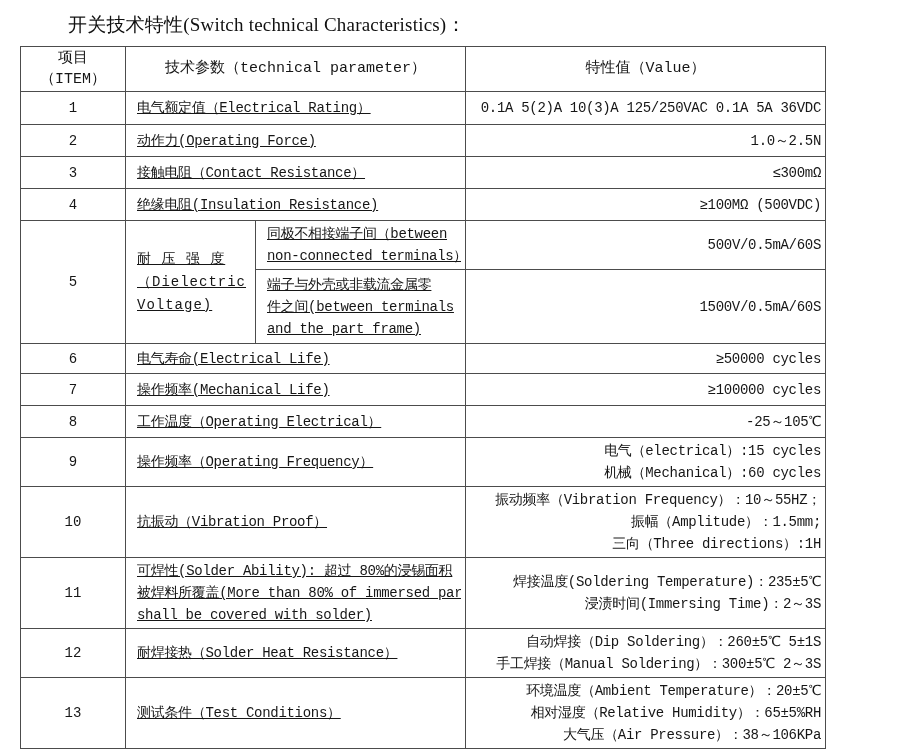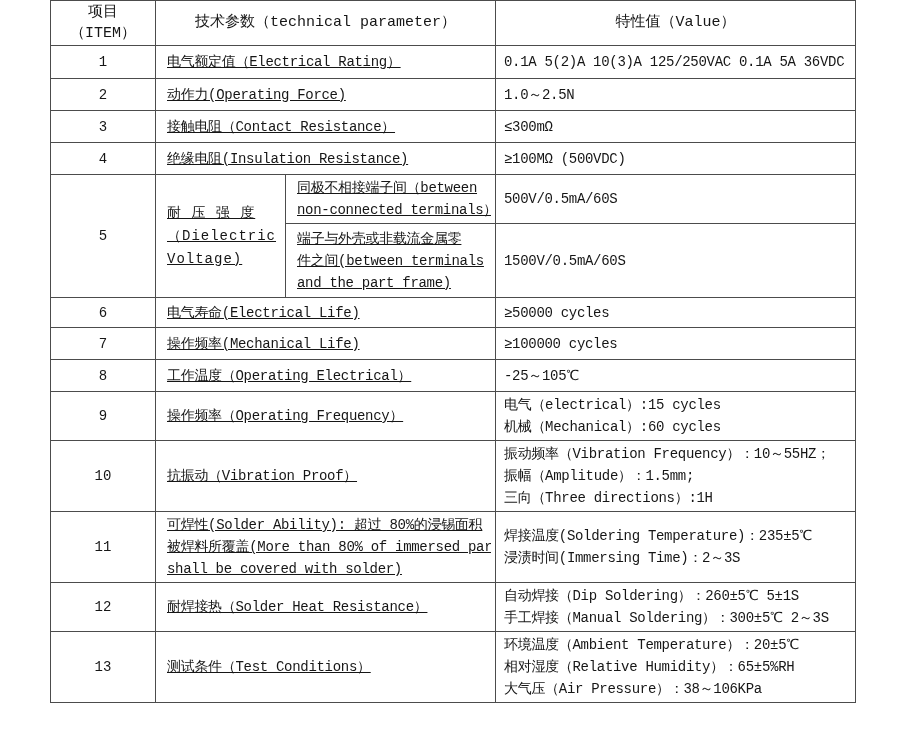--- a/index.html
+++ b/index.html
@@ -9,39 +9,40 @@
     color:#161616;overflow:hidden;
   }
   .page{position:relative;width:900px;height:750px;}
   .title{
     margin:0;padding:12px 0 8px 68px;
     font-family:"Liberation Serif","DejaVu Serif",serif;
     font-size:19px;font-weight:500;color:#101010;letter-spacing:0.2px;
   }
   table.spec{
     border-collapse:collapse;table-layout:fixed;
-    margin-left:50px;width:805px;background:#ffffff;
+    margin-left:20px;width:805px;background:#ffffff;
   }
   .spec th,.spec td{
     border:1px solid #4c4c4c;vertical-align:middle;
     font-weight:400;overflow:hidden;
   }
   .spec thead tr{height:45px;}
   .spec th{font-size:15px;text-align:center;padding:1px 2px;line-height:20px;}
   .c-item{text-align:center;font-size:14px;padding:1px 2px;}
   .c-param,.c-parammain,.c-sub{padding:2px 4px 2px 11px;font-size:14px;text-align:left;text-decoration:underline;}
-  .c-value{padding:2px 4px 2px 8px;font-size:14px;text-align:left;}
+  .c-value{padding:2px 4px 2px 8px;font-size:14px;text-align:right;}
   .line{white-space:nowrap;overflow:hidden;line-height:22px;letter-spacing:-0.3px;}
   .c-parammain .line{line-height:23px;letter-spacing:1px;}
   .hdr-line{line-height:21px;}
 </style>
 </head>
 <body>
 
 <div class="page">
+  <h1 class="title">开关技术特性(Switch technical Characteristics)：</h1>
 
   <table class="spec">
     <colgroup>
       <col style="width:105px">
       <col style="width:130px">
       <col style="width:210px">
       <col style="width:360px">
     </colgroup>
     <thead>
       <tr>

